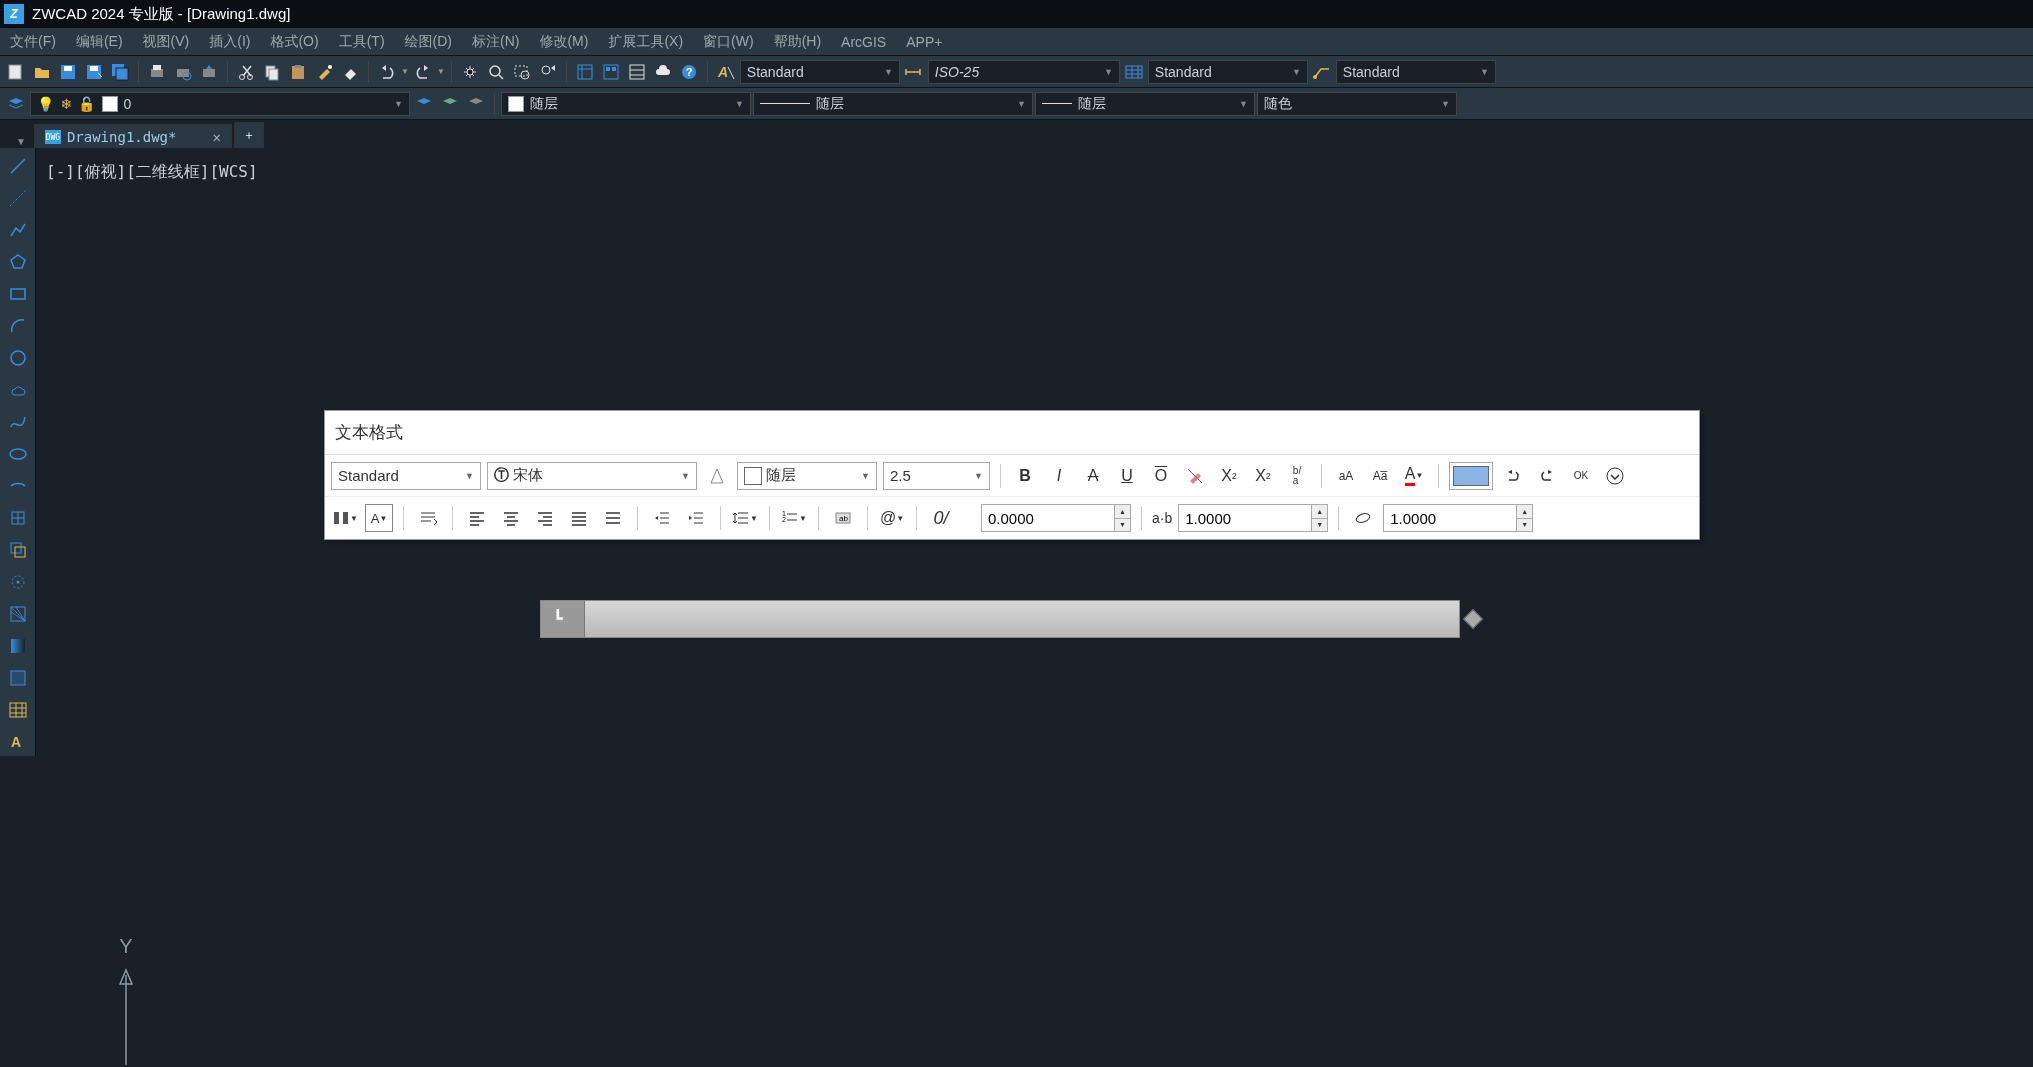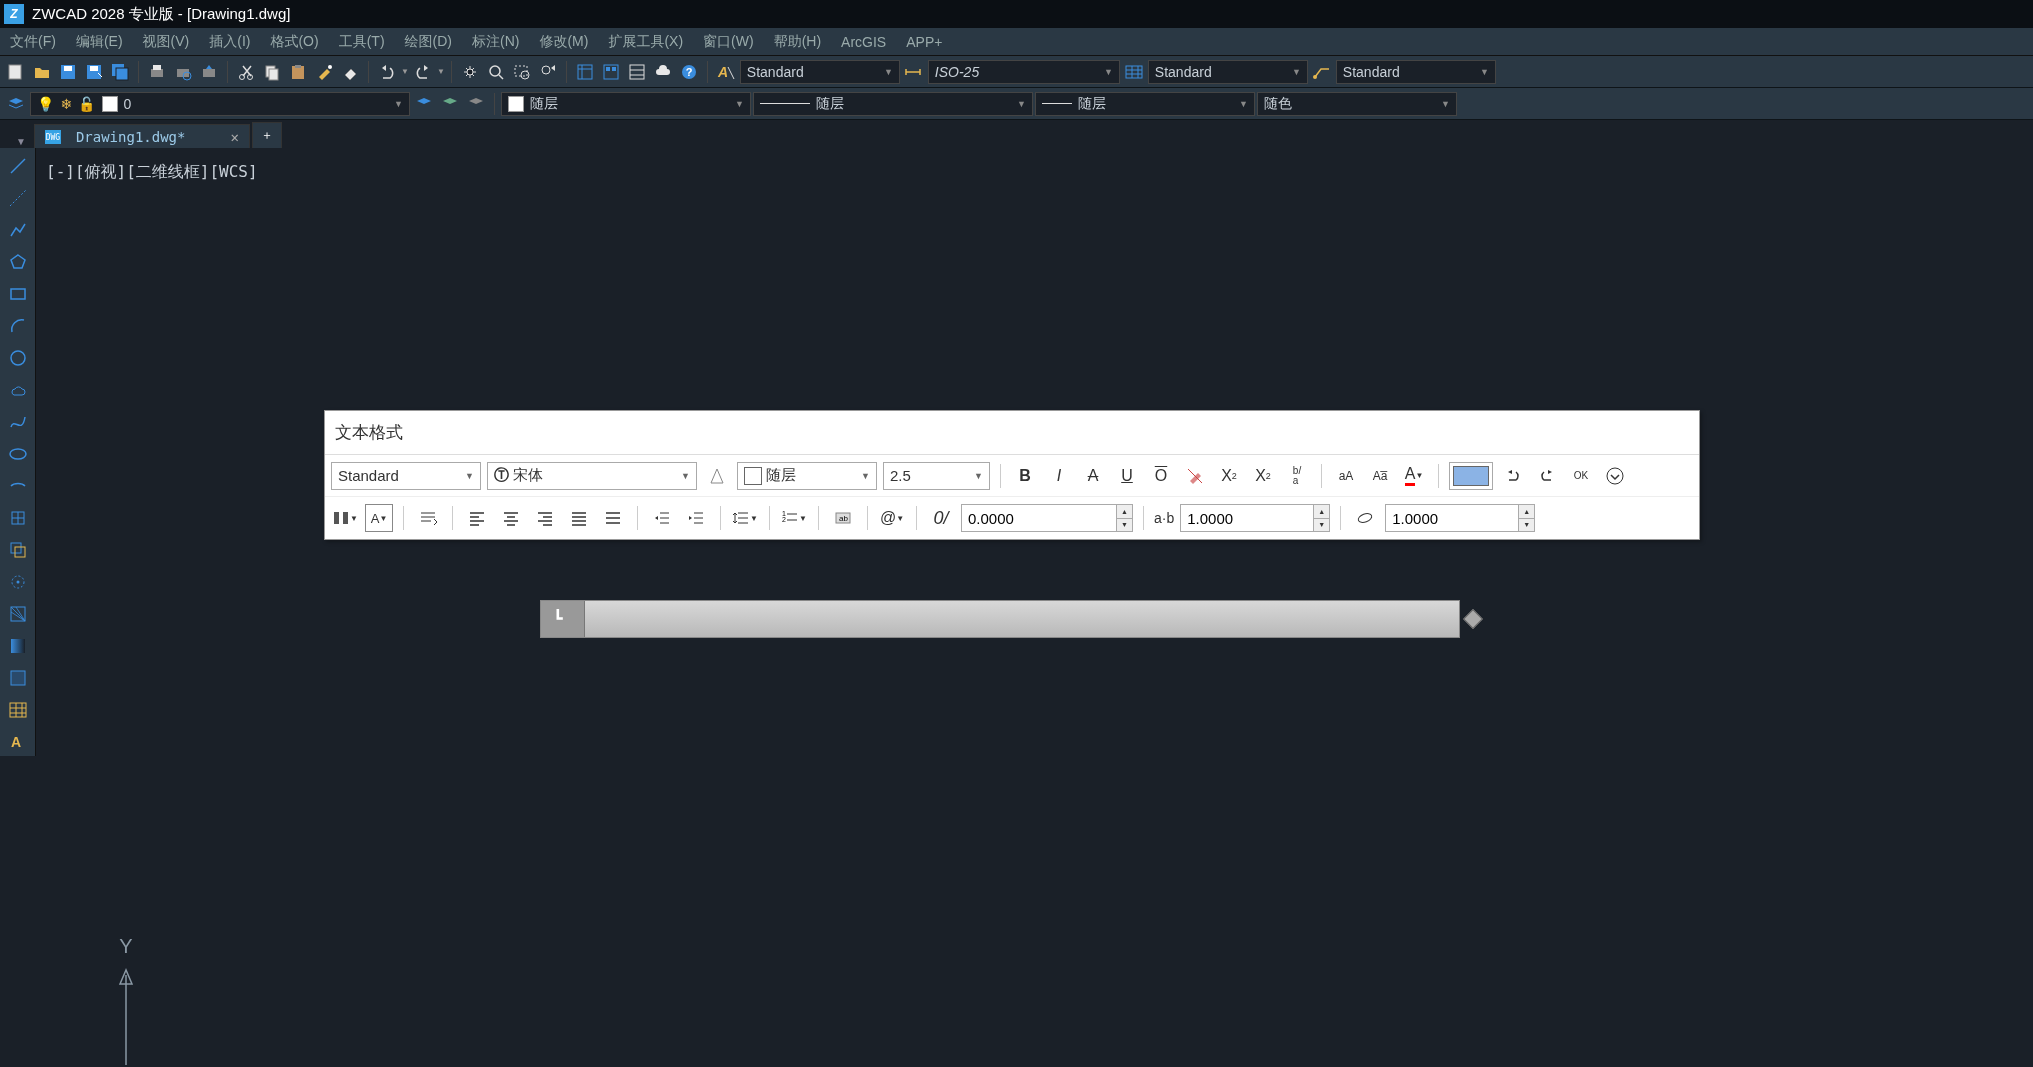--- a/index.html
+++ b/index.html
@@ -19,21 +19,21 @@
 .tb-sep { width: 1px; height: 22px; background: #444; margin: 0 4px; }
 .tb-sel { height: 24px; background: #1a2028; border: 1px solid #444; color: #c8d0d8; padding: 0 6px; display: flex; align-items: center; gap: 6px; font-size: 14px; cursor: pointer; }
 .tb-sel .arrow { margin-left: auto; font-size: 9px; color: #888; }
 
 
 .layer-color { width: 16px; height: 16px; background: #fff; border: 1px solid #999; }
 
 
 .tabbar { height: 30px; background: #1a2028; display: flex; align-items: flex-end; padding-left: 10px; gap: 2px; border-bottom: 1px solid #444; }
 .tab-arrow { color: #889; padding: 2px 6px; font-size: 10px; }
-.file-tab { background: #2a3844; padding: 4px 10px; display: flex; align-items: center; gap: 15px; color: #9ccae8; font-family: monospace; font-size: 14px; border: 1px solid #333; border-bottom: none; }
+.file-tab { background: #2a3844; padding: 4px 10px; display: flex; align-items: center; gap: 6px; color: #9ccae8; font-family: monospace; font-size: 14px; border: 1px solid #333; border-bottom: none; }
 .file-tab .tiny-icon { width: 16px; height: 14px; background: #36a3e5; font-size: 8px; color: #fff; display: flex; align-items: center; justify-content: center; }
 .file-tab .close { color: #aaa; margin-left: 30px; font-size: 14px; cursor: pointer; }
 .new-tab { background: #2a3844; padding: 4px 8px; color: #fff; border: 1px solid #333; cursor: pointer; }
 
 
 .workspace { position: absolute; top: 148px; left: 36px; right: 0; bottom: 0; background: #1a2028; }
 .view-label { position: absolute; left: 10px; top: 14px; color: #c8d0d8; font-family: "SimSun", monospace; font-size: 16px; }
 
 
 .tool-palette { position: absolute; top: 148px; left: 0; width: 36px; background: #2a3844; display: flex; flex-direction: column; align-items: center; padding-top: 4px; gap: 4px; border-right: 1px solid #111; }
@@ -69,21 +69,21 @@
 
 .ucs { position: absolute; left: 60px; bottom: 2px; width: 60px; height: 130px; pointer-events: none; }
 
 svg { display: block; }
 </style>
 </head>
 <body>
 
 <div class="titlebar">
   <div class="app-icon">Z</div>
-  <span>ZWCAD 2028 专业版 - [Drawing1.dwg]</span>
+  <span>ZWCAD 2024 专业版 - [Drawing1.dwg]</span>
 </div>
 
 <div class="menubar">
   <span>文件(F)</span>
   <span>编辑(E)</span>
   <span>视图(V)</span>
   <span>插入(I)</span>
   <span>格式(O)</span>
   <span>工具(T)</span>
   <span>绘图(D)</span>
@@ -633,21 +633,21 @@
           <text x="5" y="12" font-size="8">ab</text>
         </svg>
       </div>
     <div class="tp-sep"></div>
     <div class="tp-btn">
         <span>@</span>
         <span style="font-size:8px;">▼</span>
       </div>
     <div class="tp-sep"></div>
     <div class="tp-btn" style="font-style:italic;font-size:18px;">0/</div>
-    <div class="tp-spin" style="width:172px;">
+    <div class="tp-spin" style="width:150px;margin-left:20px;">
       <input value="0.0000" style="">
       <div class="spinbtns">
           <div>▲</div>
           <div>▼</div>
         </div>
     </div>
     <div class="tp-sep"></div>
     <span style="font-size:14px;color:#333;">a·b</span>
     <div class="tp-spin" style="width:150px;">
       <input value="1.0000" style="">

